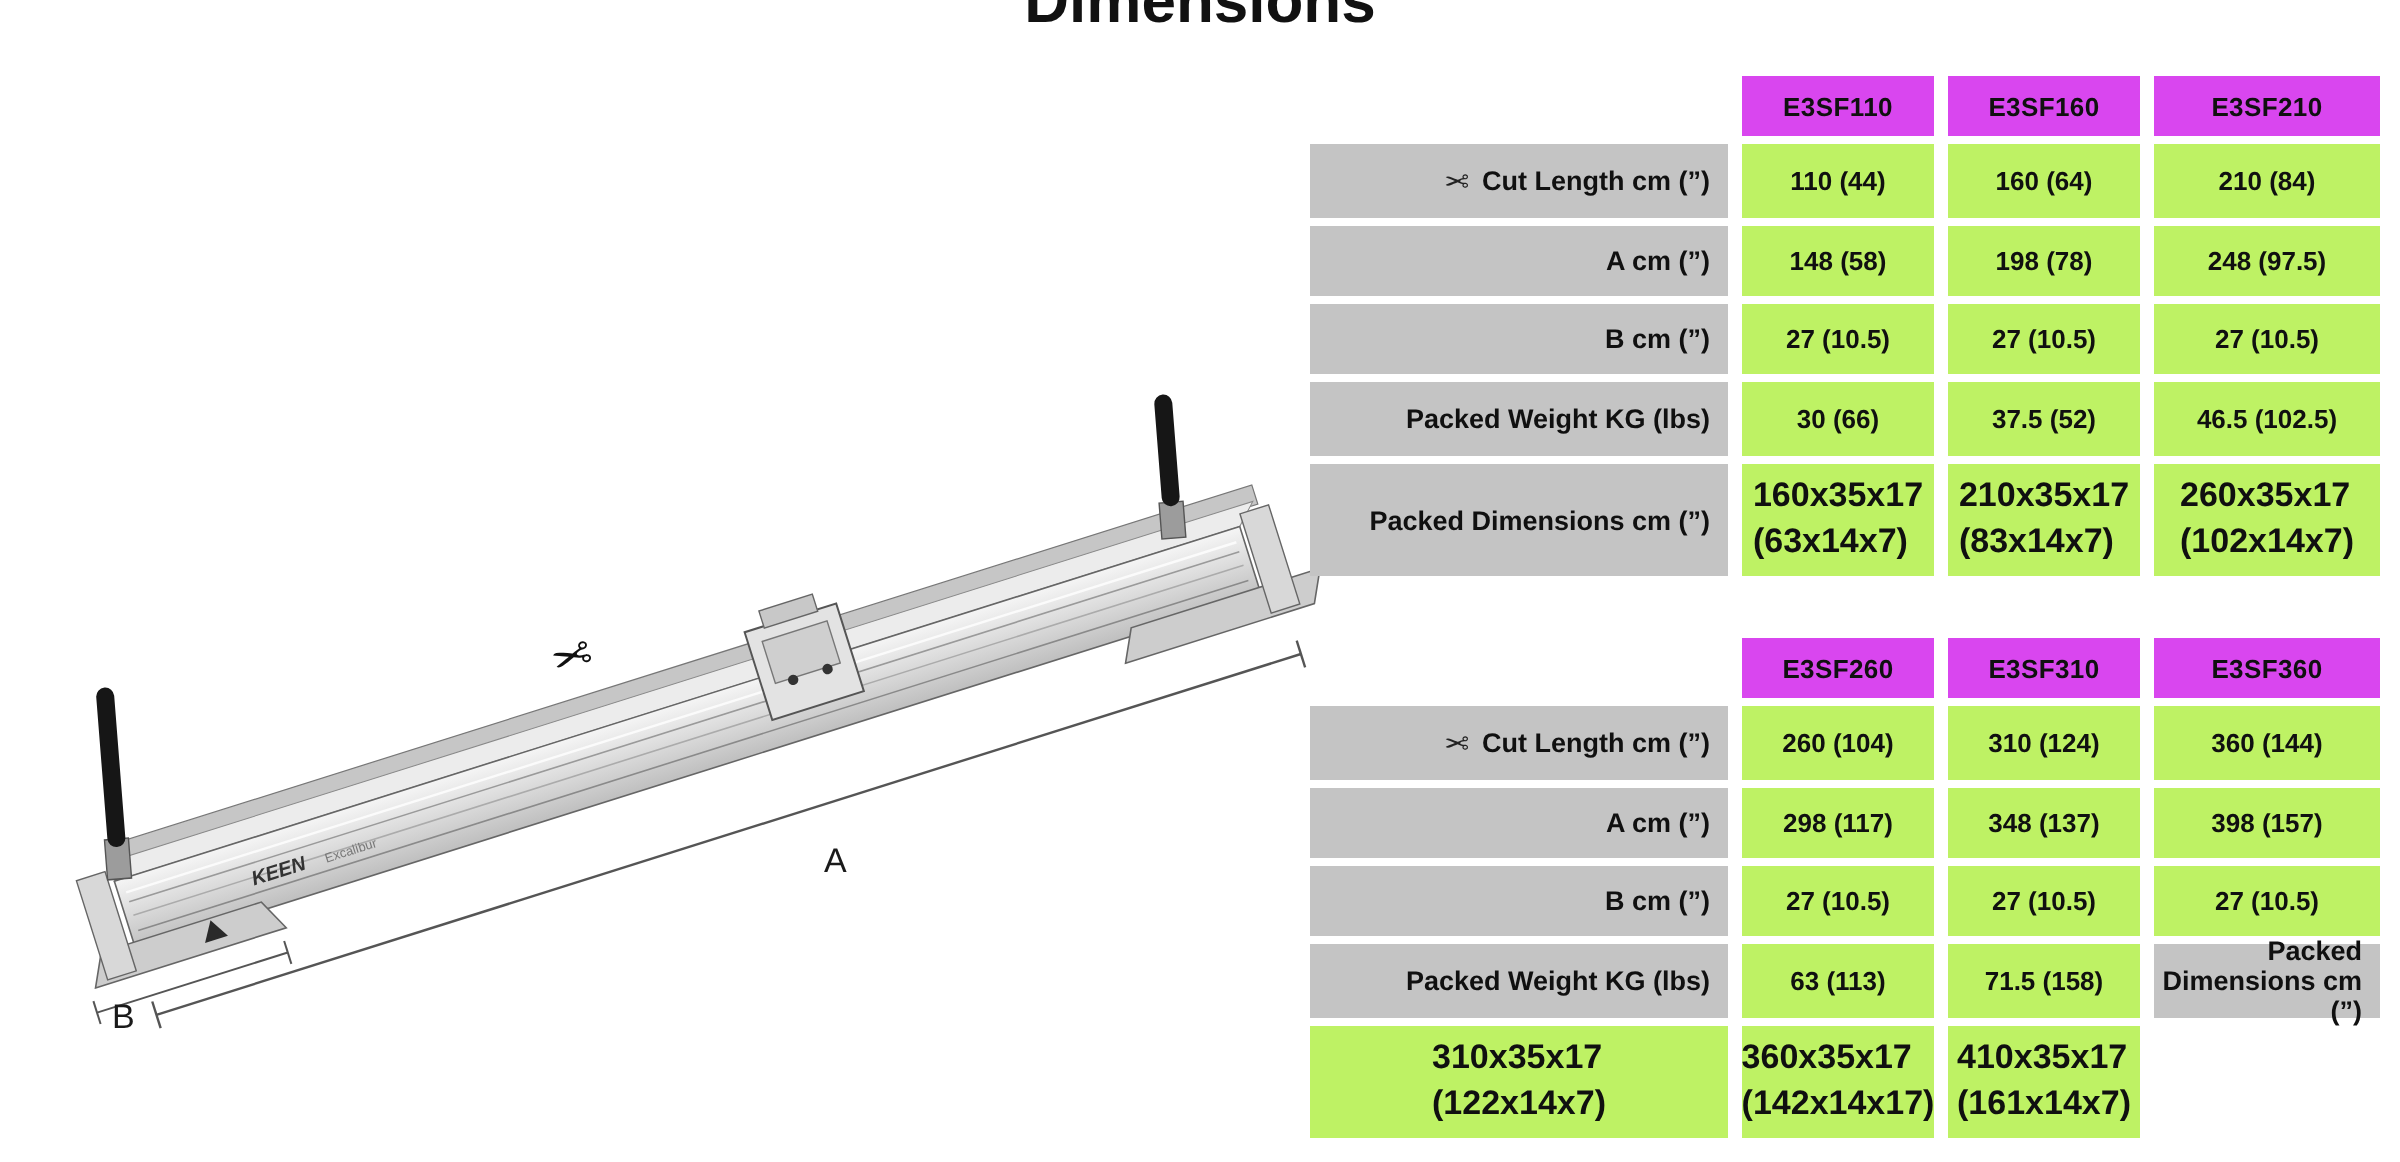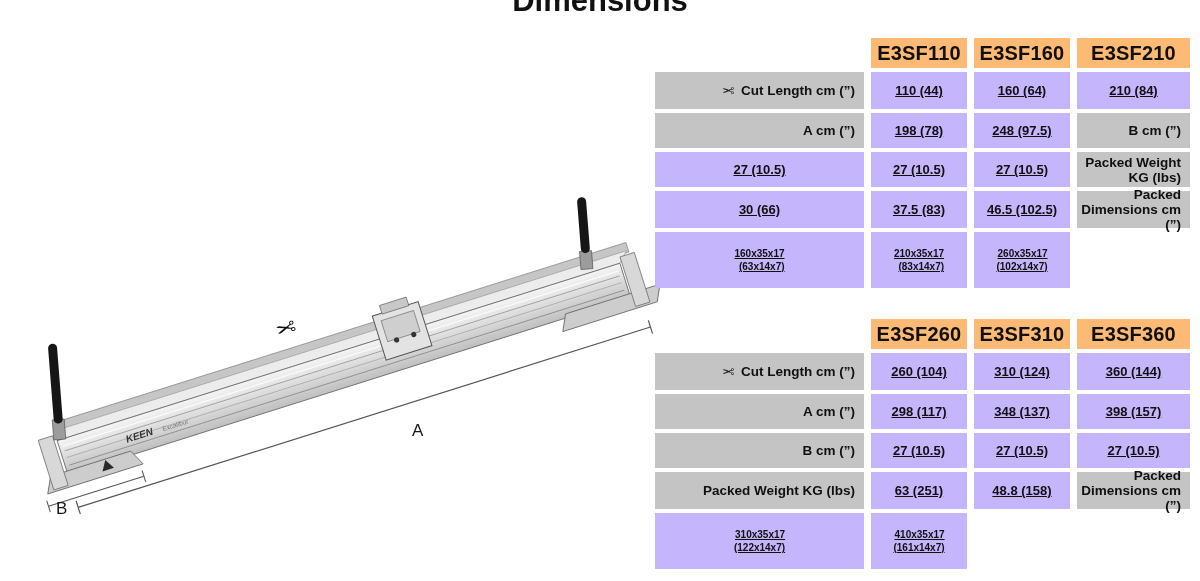--- a/index.html
+++ b/index.html
@@ -13,24 +13,24 @@
   }
   .tbl{
     position:absolute;left:655px;width:536px;display:grid;
     grid-template-columns:209px 96px 96px 113px;
     grid-template-rows:42px 37px 35px 35px 37px 56px;
     gap:4px 7px;
   }
   #tbl1{top:26px}
   #tbl2{top:307px}
   .cell{display:flex;align-items:center;justify-content:center;font-weight:bold;color:#101010;}
-  .hdr{background:#fdba74;font-size:20px;letter-spacing:0.2px;margin-top:12px;}
+  .hdr{background:#d946ef;font-size:13px;letter-spacing:0.2px;margin-top:12px;}
   .lbl{background:#c4c4c4;justify-content:flex-end;padding-right:9px;font-size:13.5px;box-sizing:border-box;text-align:right;}
-  .val{background:#c4b5fd;font-size:13px;text-align:right;text-decoration:underline;}
-  .dims{font-size:10px;line-height:1.35;white-space:pre-line;}
+  .val{background:#bef264;font-size:13px;text-align:left;}
+  .dims{font-size:17px;line-height:1.35;white-space:pre-line;}
   .empty{background:transparent;}
   .sciss{display:inline-block;transform:scaleX(-1);margin-right:6px;font-weight:normal;font-size:15px;color:#222;}
   .diagram{position:absolute;left:8px;top:170px;}
 </style>
 </head>
 <body>
 
 <div class="title">Dimensions</div>
 
 <svg class="diagram" width="660" height="400" viewBox="0 0 660 400">
@@ -110,31 +110,32 @@
 
   <div class="cell lbl">
     <span class="sciss">✂</span>
     <span>Cut Length cm (”)</span>
   </div>
   <div class="cell val">110 (44)</div>
   <div class="cell val">160 (64)</div>
   <div class="cell val">210 (84)</div>
 
   <div class="cell lbl">A  cm (”)</div>
+  <div class="cell val">148 (58)</div>
   <div class="cell val">198 (78)</div>
   <div class="cell val">248 (97.5)</div>
 
   <div class="cell lbl">B  cm (”)</div>
   <div class="cell val">27 (10.5)</div>
   <div class="cell val">27 (10.5)</div>
   <div class="cell val">27 (10.5)</div>
 
   <div class="cell lbl">Packed Weight KG (lbs)</div>
   <div class="cell val">30 (66)</div>
-  <div class="cell val">37.5 (83)</div>
+  <div class="cell val">37.5 (52)</div>
   <div class="cell val">46.5 (102.5)</div>
 
   <div class="cell lbl">Packed Dimensions cm (”)</div>
   <div class="cell val dims">160x35x17
 (63x14x7)</div>
   <div class="cell val dims">210x35x17
 (83x14x7)</div>
   <div class="cell val dims">260x35x17
 (102x14x7)</div>
 </div>
@@ -157,21 +158,23 @@
   <div class="cell val">298 (117)</div>
   <div class="cell val">348 (137)</div>
   <div class="cell val">398 (157)</div>
 
   <div class="cell lbl">B  cm (”)</div>
   <div class="cell val">27 (10.5)</div>
   <div class="cell val">27 (10.5)</div>
   <div class="cell val">27 (10.5)</div>
 
   <div class="cell lbl">Packed Weight KG (lbs)</div>
-  <div class="cell val">63 (251)</div>
-  <div class="cell val">48.8 (158)</div>
+  <div class="cell val">63 (113)</div>
+  <div class="cell val">71.5 (158)</div>
 
   <div class="cell lbl">Packed Dimensions cm (”)</div>
   <div class="cell val dims">310x35x17
 (122x14x7)</div>
+  <div class="cell val dims">360x35x17
+(142x14x17)</div>
   <div class="cell val dims">410x35x17
 (161x14x7)</div>
 </div>
 
 </body></html>

